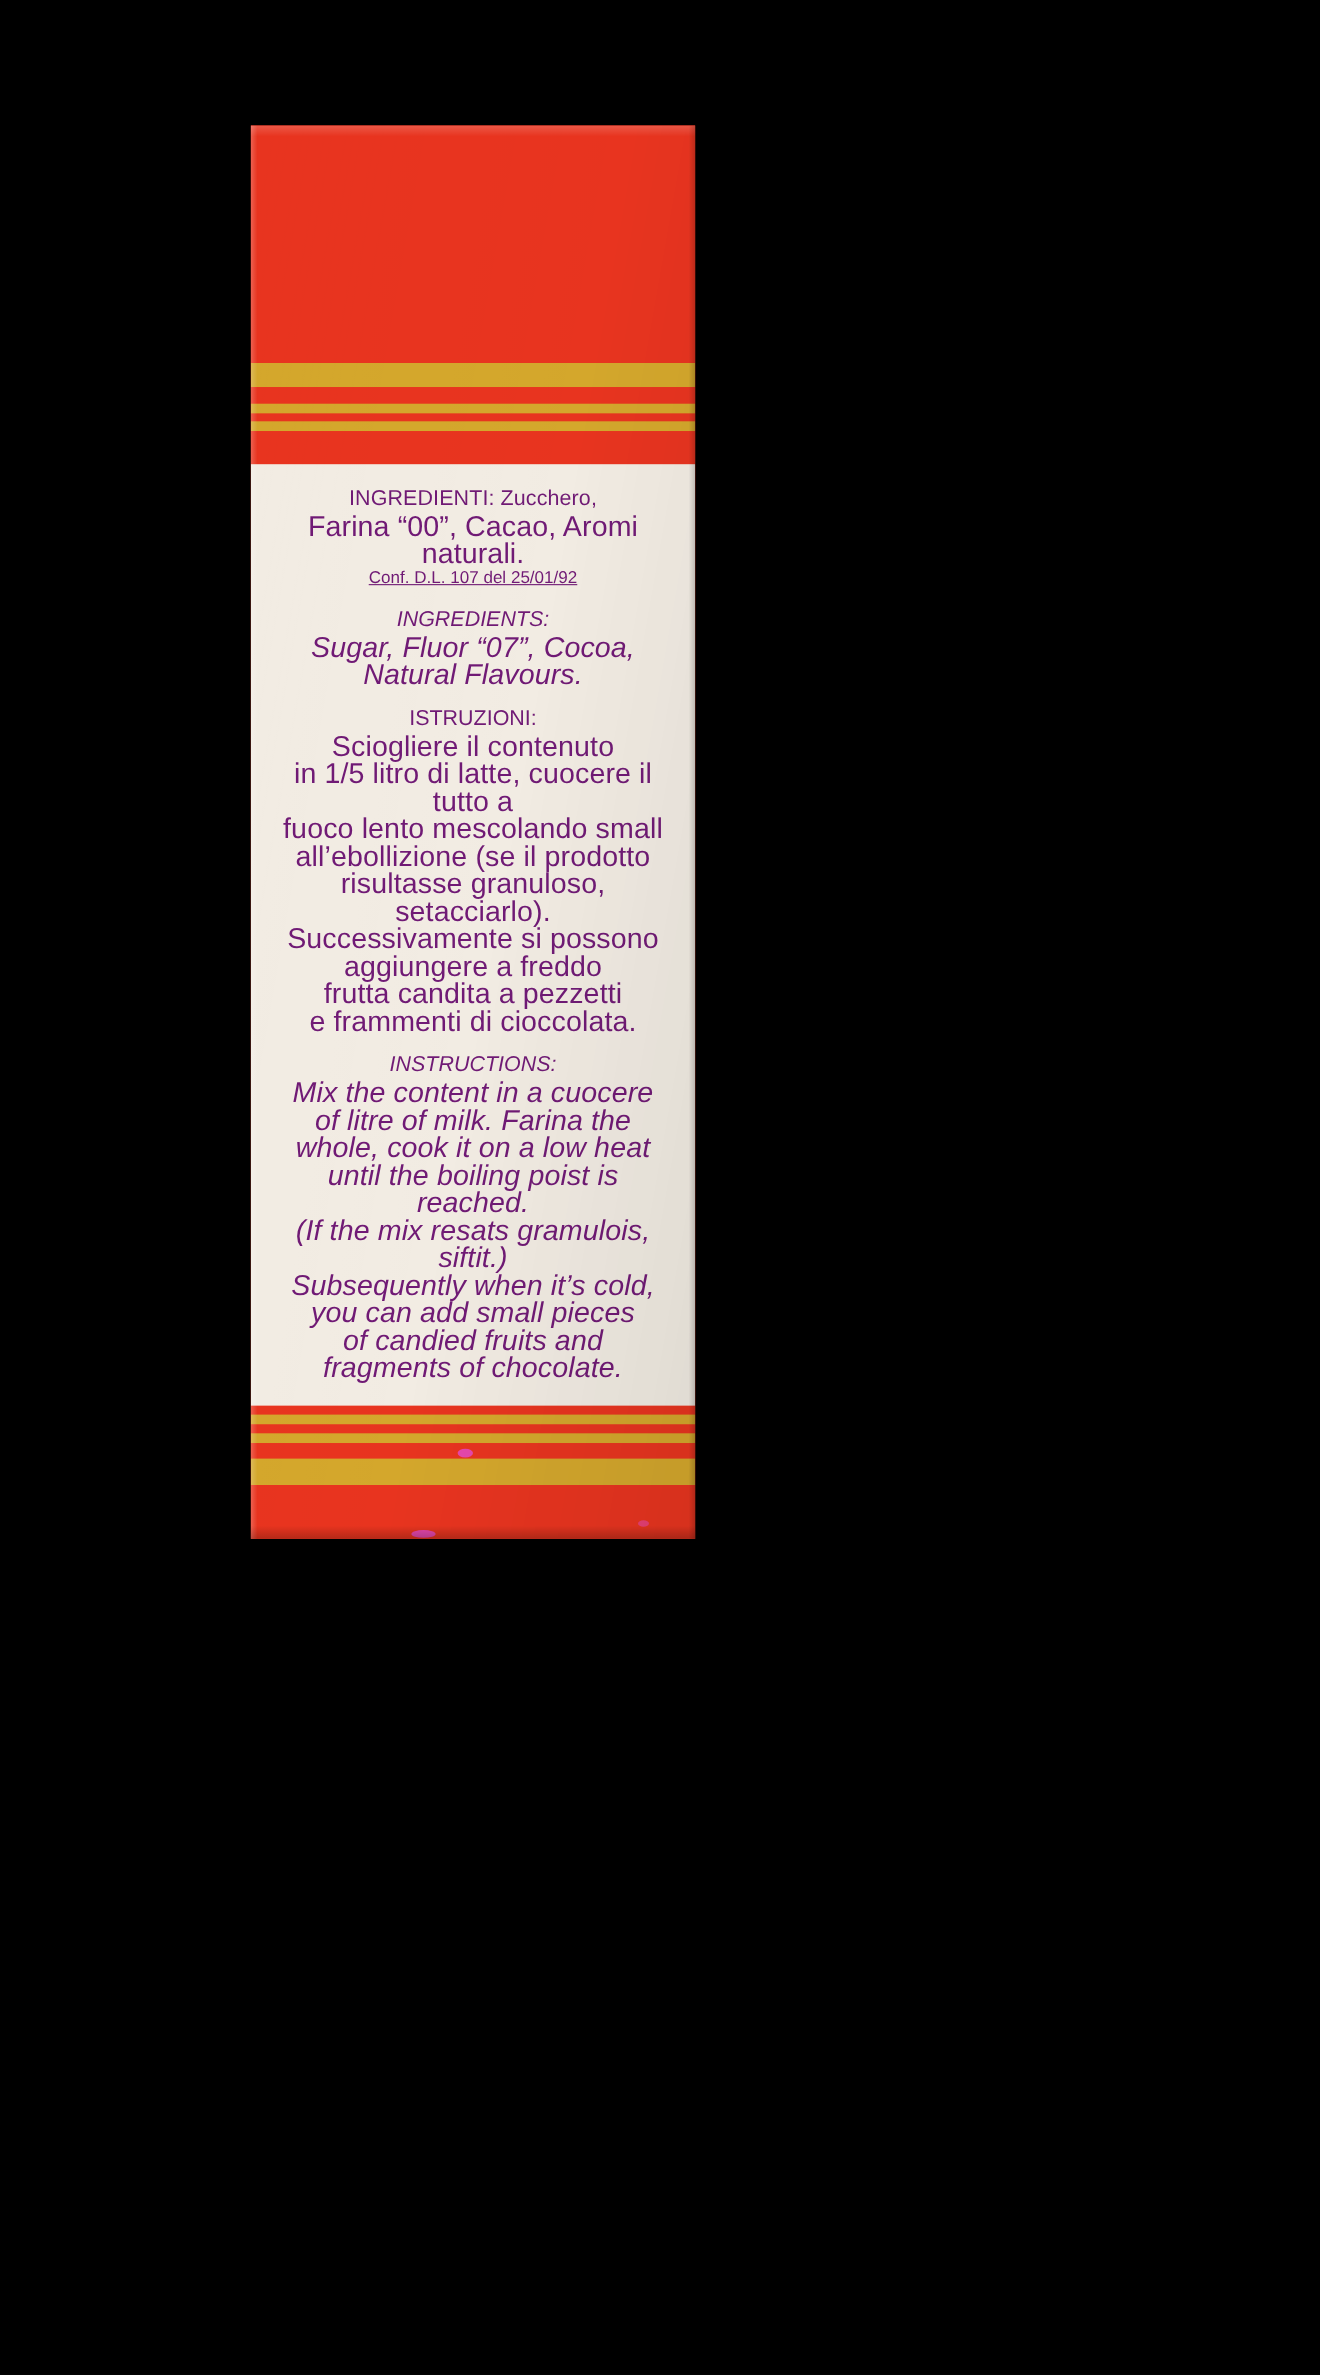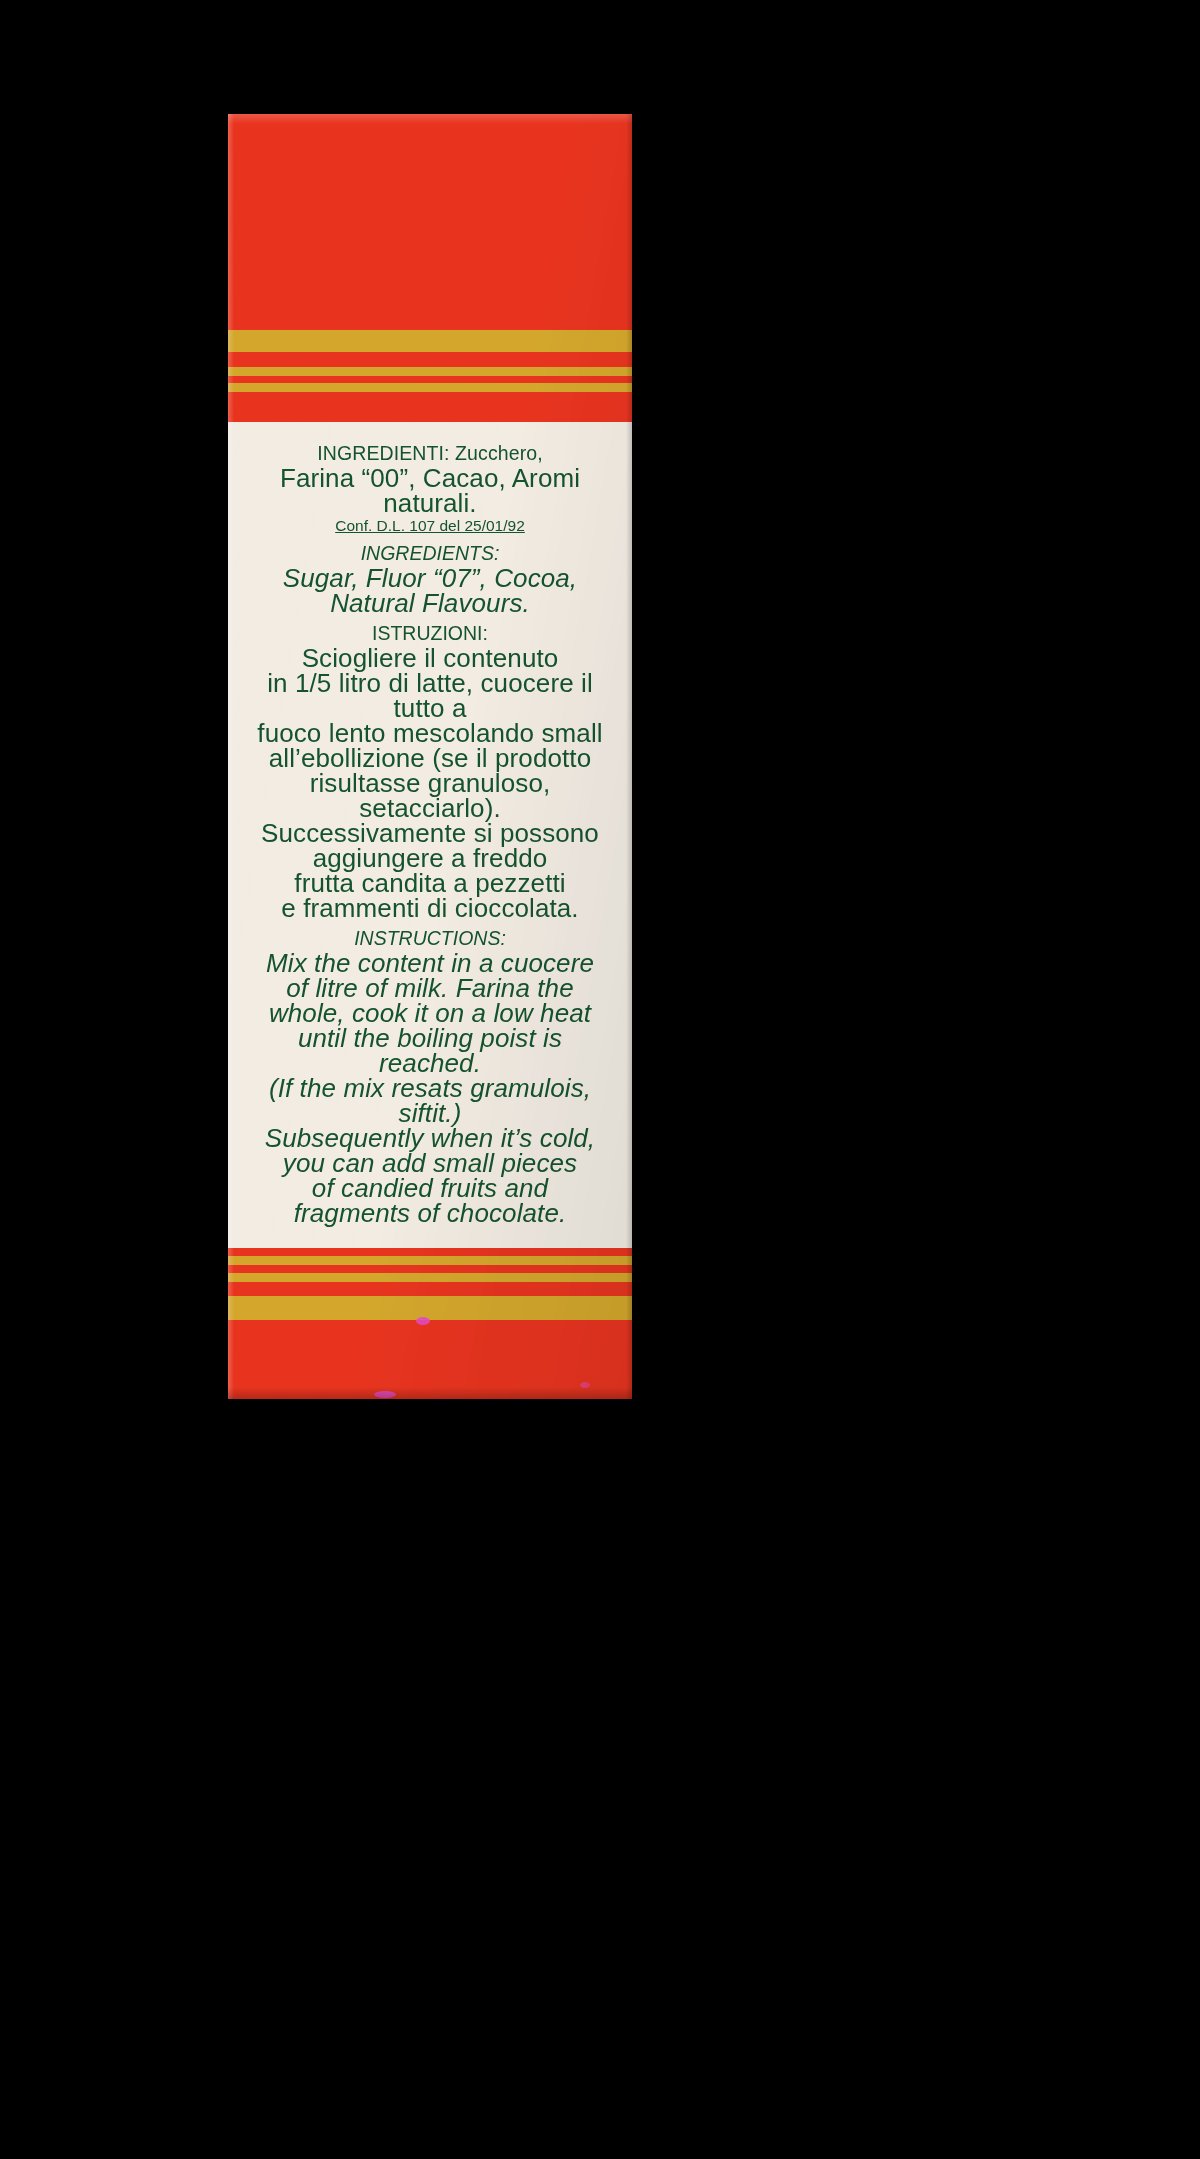--- a/index.html
+++ b/index.html
@@ -57,25 +57,25 @@
     background: #e8341f;
     width: 100%;
   }
 
   
   #label {
     background: #f2ece3;
     width: 100%;
     padding: 18px 16px 22px 16px;
     box-sizing: border-box;
-    color: #14532d;
+    color: #701a75;
   }
 
   .block { text-align: center; }
-  .block + .block { margin-top: 4px; }
+  .block + .block { margin-top: 14px; }
 
   .line {
     font-size: 26px;
     line-height: 25px;
     letter-spacing: 0.1px;
   }
   .heading {
     font-size: 19.5px;
     line-height: 26px;
   }

